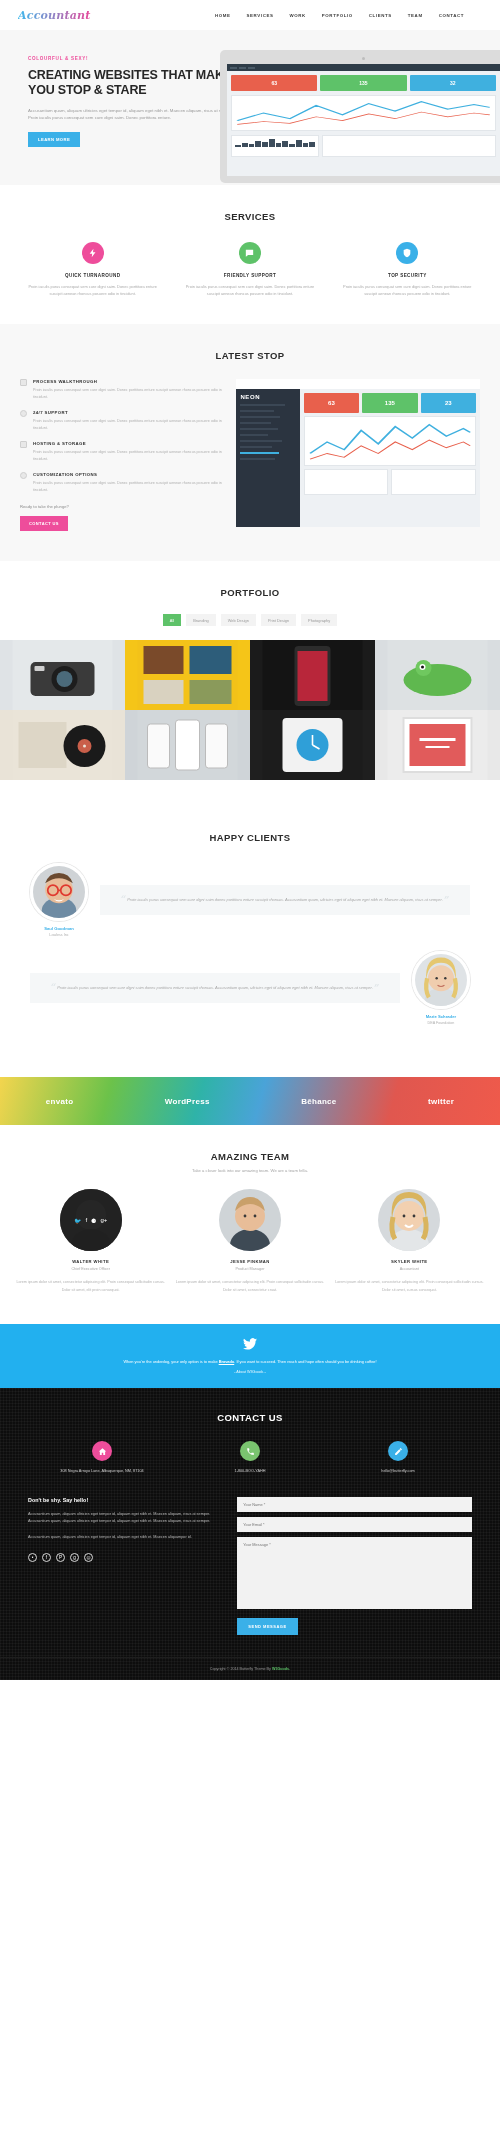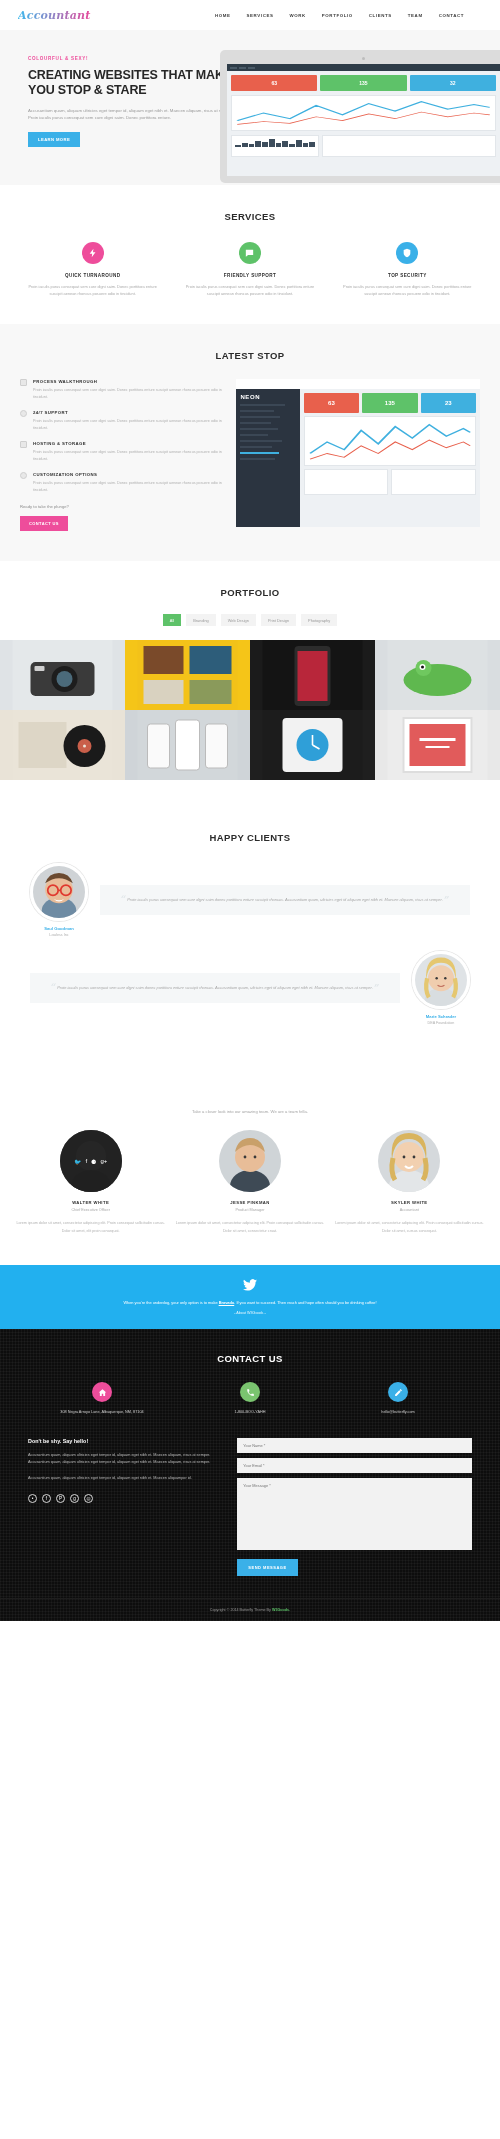--- a/index.html
+++ b/index.html
@@ -451,22 +451,29 @@
         <div class="cl-role">DEA Foundation</div>
       </div>
       <div class="quote">
         <span class="qm">“</span>
         <span>Proin iaculis purus consequat sem cure  digni saim donec porttitora enture suscipit rhoncus. Accusantium quam, ultricies eget id aliquam eget nibh et. Maecen aliquam, risus at semper.</span>
         <span class="qm">”</span>
       </div>
     </div>
   </div>
 
+  <div class="brands">
+    <div class="brand">envato</div>
+    <div class="brand">WordPress</div>
+    <div class="brand">Bēhance</div>
+    <div class="brand">twitter</div>
+  </div>
 
   <div class="sec" style="padding-bottom:30px">
+    <div class="sec-title">AMAZING TEAM</div>
     <div class="sec-sub">Take a closer look into our amazing team. We are a team fella.</div>
     <div class="team">
       <div class="tm">
         <div class="tm-av">
           <svg width="100%" height="100%" viewBox="0 0 62 62">
               <rect width="62" height="62" fill="#333"></rect>
             <circle cx="31" cy="26" r="15" fill="#4a4a4a"></circle>
               <ellipse cx="31" cy="56" rx="20" ry="16" fill="#2a2a2a"></ellipse>
             </svg>
           <div class="tm-soc">

